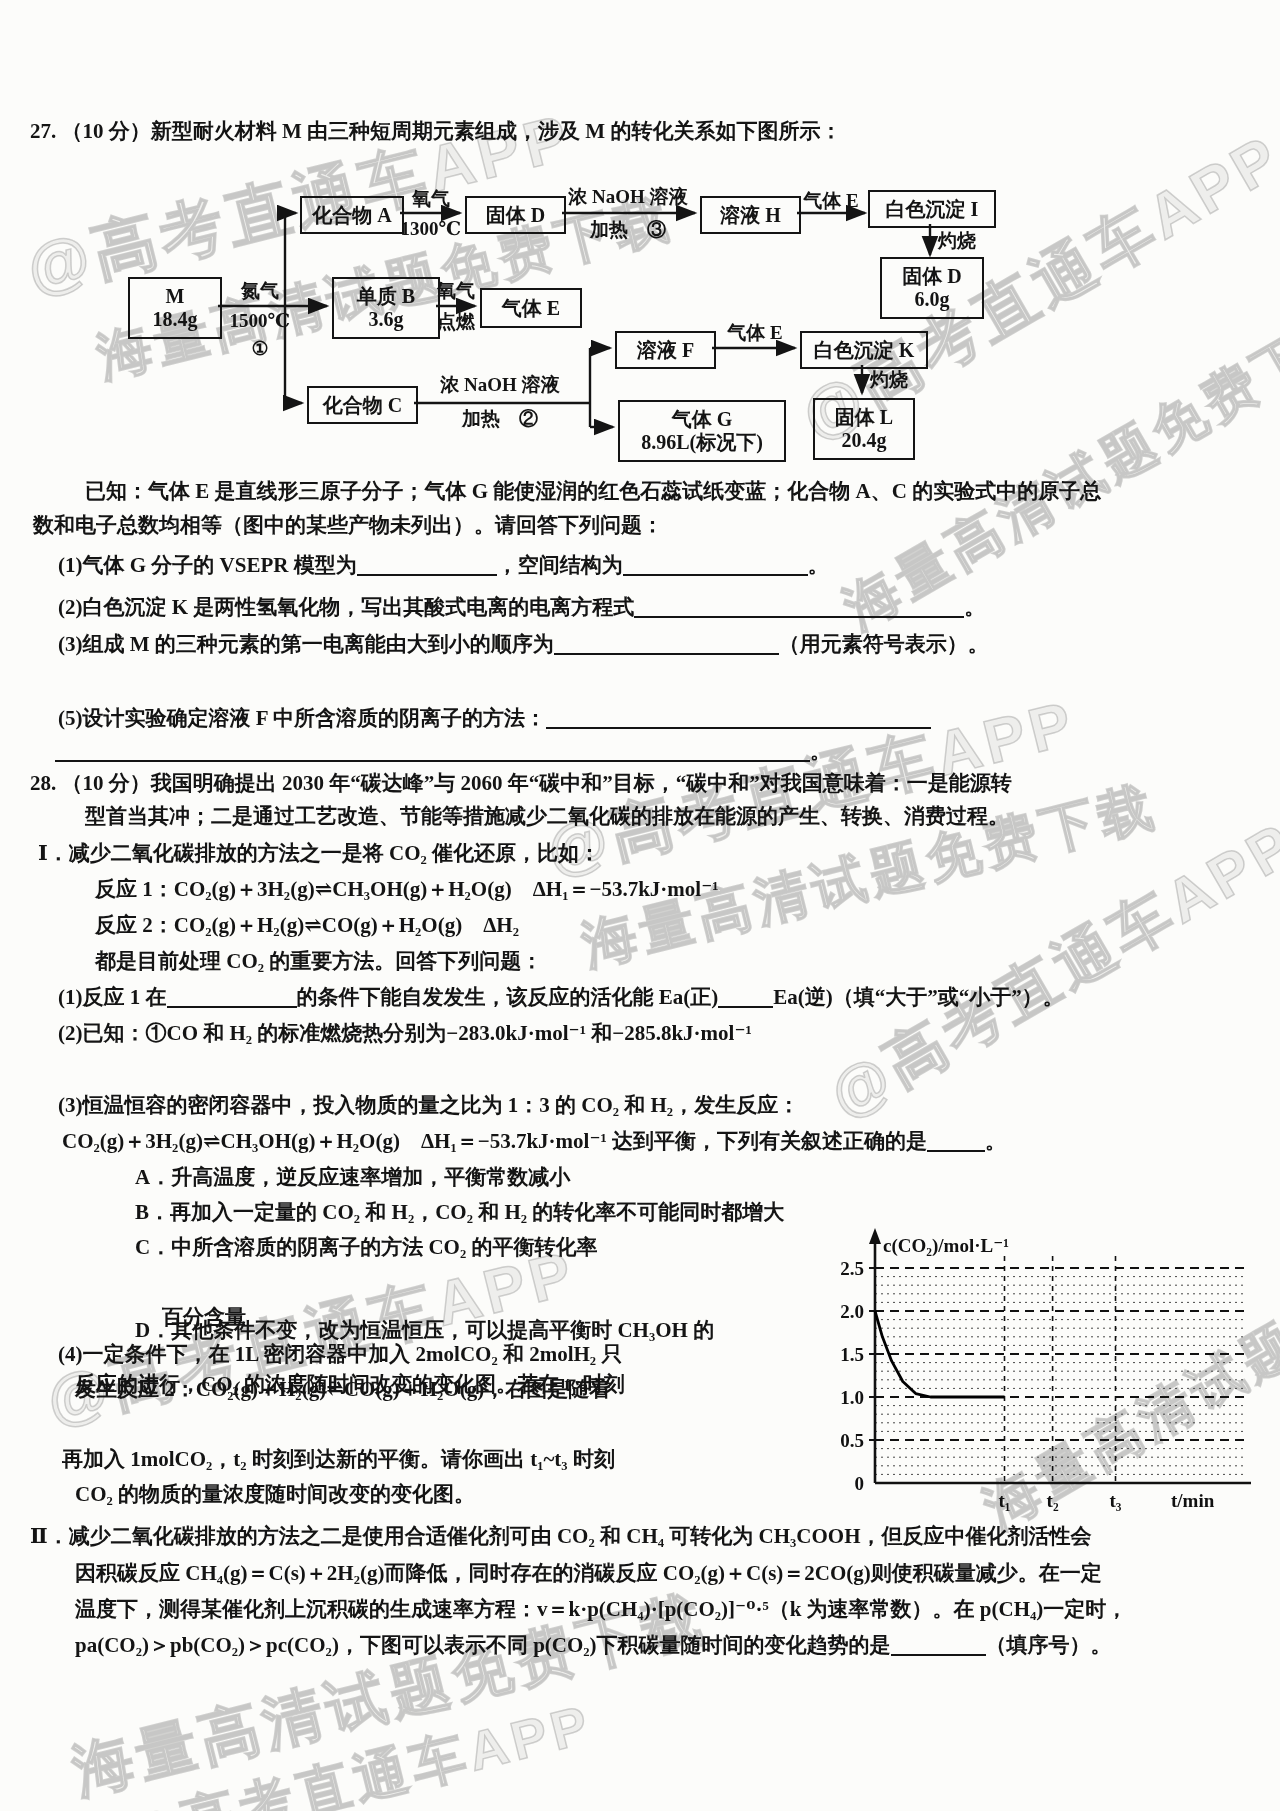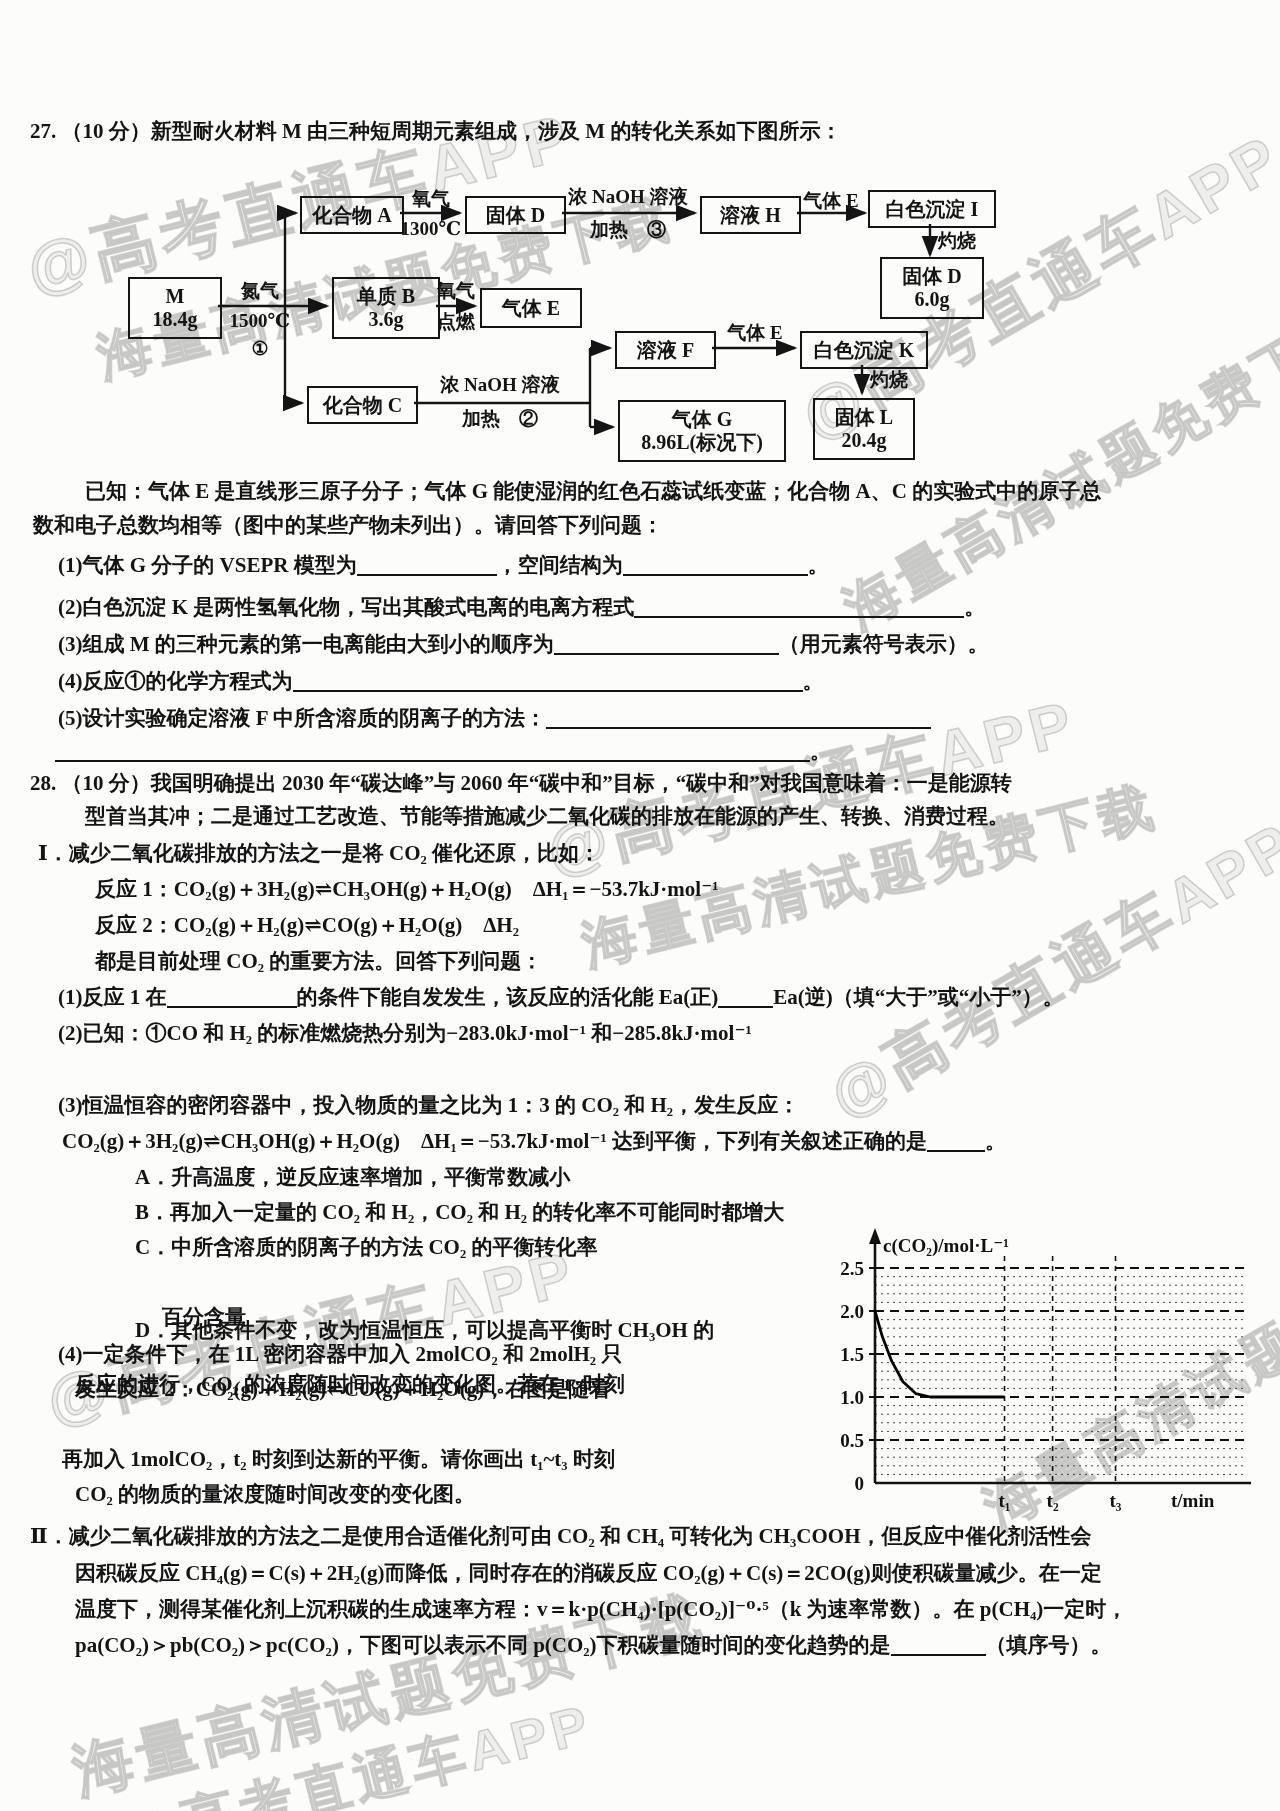--- a/index.html
+++ b/index.html
@@ -135,23 +135,20 @@
   <div class="ln" style="left:33px;top:512px">数和电子总数均相等（图中的某些产物未列出）。请回答下列问题：</div>
 
   <div class="ln" style="left:58px;top:552px">
     <span>(1)气体 G 分子的 VSEPR 模型为</span><span class="blank" style="width:140px"></span><span>，空间结构为</span><span class="blank" style="width:185px"></span><span>。</span>
   </div>
   <div class="ln" style="left:58px;top:594px">
     <span>(2)白色沉淀 K 是两性氢氧化物，写出其酸式电离的电离方程式</span><span class="blank" style="width:330px"></span><span>。</span>
   </div>
   <div class="ln" style="left:58px;top:631px">
     <span>(3)组成 M 的三种元素的第一电离能由大到小的顺序为</span><span class="blank" style="width:225px"></span><span>（用元素符号表示）。</span>
-  </div>
-  <div class="ln" style="left:58px;top:668px">
-    <span>(4)反应①的化学方程式为</span><span class="blank" style="width:510px"></span><span>。</span>
   </div>
   <div class="ln" style="left:58px;top:705px">
     <span>(5)设计实验确定溶液 F 中所含溶质的阴离子的方法：</span><span class="blank" style="width:385px"></span>
   </div>
   <div class="ln" style="left:55px;top:738px">
     <span class="blank" style="width:755px"></span><span>。</span>
   </div>
 
   <div class="ln" style="left:30px;top:770px">28. （10 分）我国明确提出 2030 年“碳达峰”与 2060 年“碳中和”目标，“碳中和”对我国意味着：一是能源转</div>
   <div class="ln" style="left:85px;top:803px">型首当其冲；二是通过工艺改造、节能等措施减少二氧化碳的排放在能源的产生、转换、消费过程。</div>

